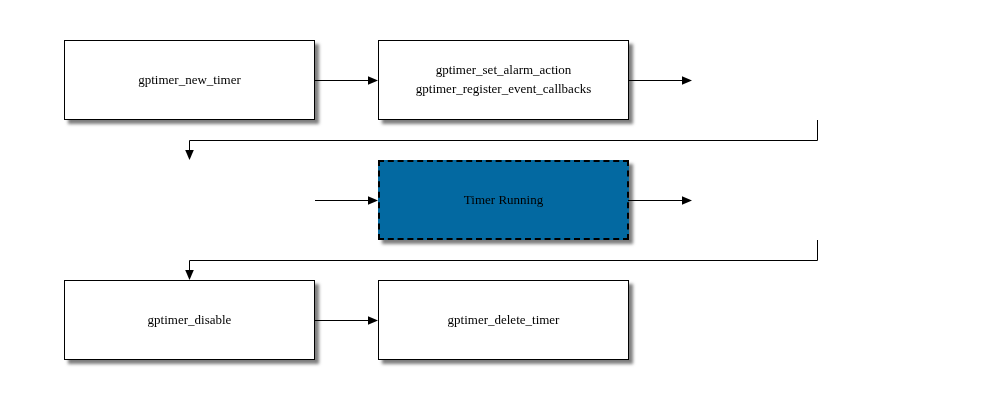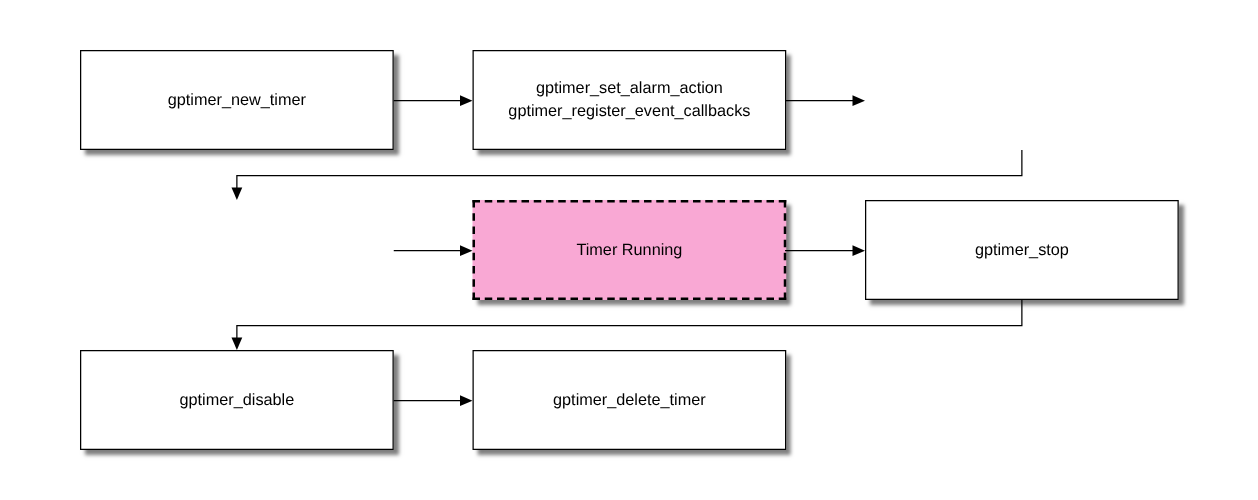--- a/index.html
+++ b/index.html
@@ -5,42 +5,42 @@
   html, body {
     margin: 0;
     padding: 0;
     background: #ffffff;
   }
   .canvas {
     position: relative;
     width: 1006px;
     height: 389px;
     background: #ffffff;
-    font-family: Liberation Sans, sans-serif;
+    font-family: Liberation Serif, serif;
     overflow: hidden;
   }
   .node {
     position: absolute;
     width: 251px;
     height: 80px;
     box-sizing: border-box;
     background: #ffffff;
     border: 1px solid #000000;
     box-shadow: 4px 4px 3px rgba(0,0,0,0.50);
     display: flex;
     align-items: center;
     justify-content: center;
     text-align: center;
     font-size: 13px;
     line-height: 1.45;
     color: #000000;
     white-space: pre-line;
   }
   .node.highlight {
-    background: #f9a8d4;
+    background: #0369a1;
     border: 2px dashed #000000;
   }
   .col1 { left: 64px; }
   .col2 { left: 378px; }
   .col3 { left: 692px; }
   .row1 { top: 40px; }
   .row2 { top: 160px; }
   .row3 { top: 280px; }
   svg.overlay {
     position: absolute;
@@ -63,21 +63,20 @@
 </head>
 <body>
 
 <div class="canvas">
 
   <div class="node col1 row1">gptimer_new_timer</div>
   <div class="node col2 row1">gptimer_set_alarm_action
 gptimer_register_event_callbacks</div>
 
   <div class="node col2 row2 highlight">Timer Running</div>
-  <div class="node col3 row2">gptimer_stop</div>
 
   <div class="node col2 row3">gptimer_delete_timer</div>
   <div class="node col1 row3">gptimer_disable</div>
 
   <svg class="overlay" viewBox="0 0 1006 400" xmlns="http://www.w3.org/2000/svg">
 
     <line x1="315" y1="80.5" x2="369" y2="80.5"></line>
     <polygon points="378,80.5 368,76.2 368,84.8"></polygon>
 
     <line x1="628" y1="80.5" x2="683" y2="80.5"></line>

